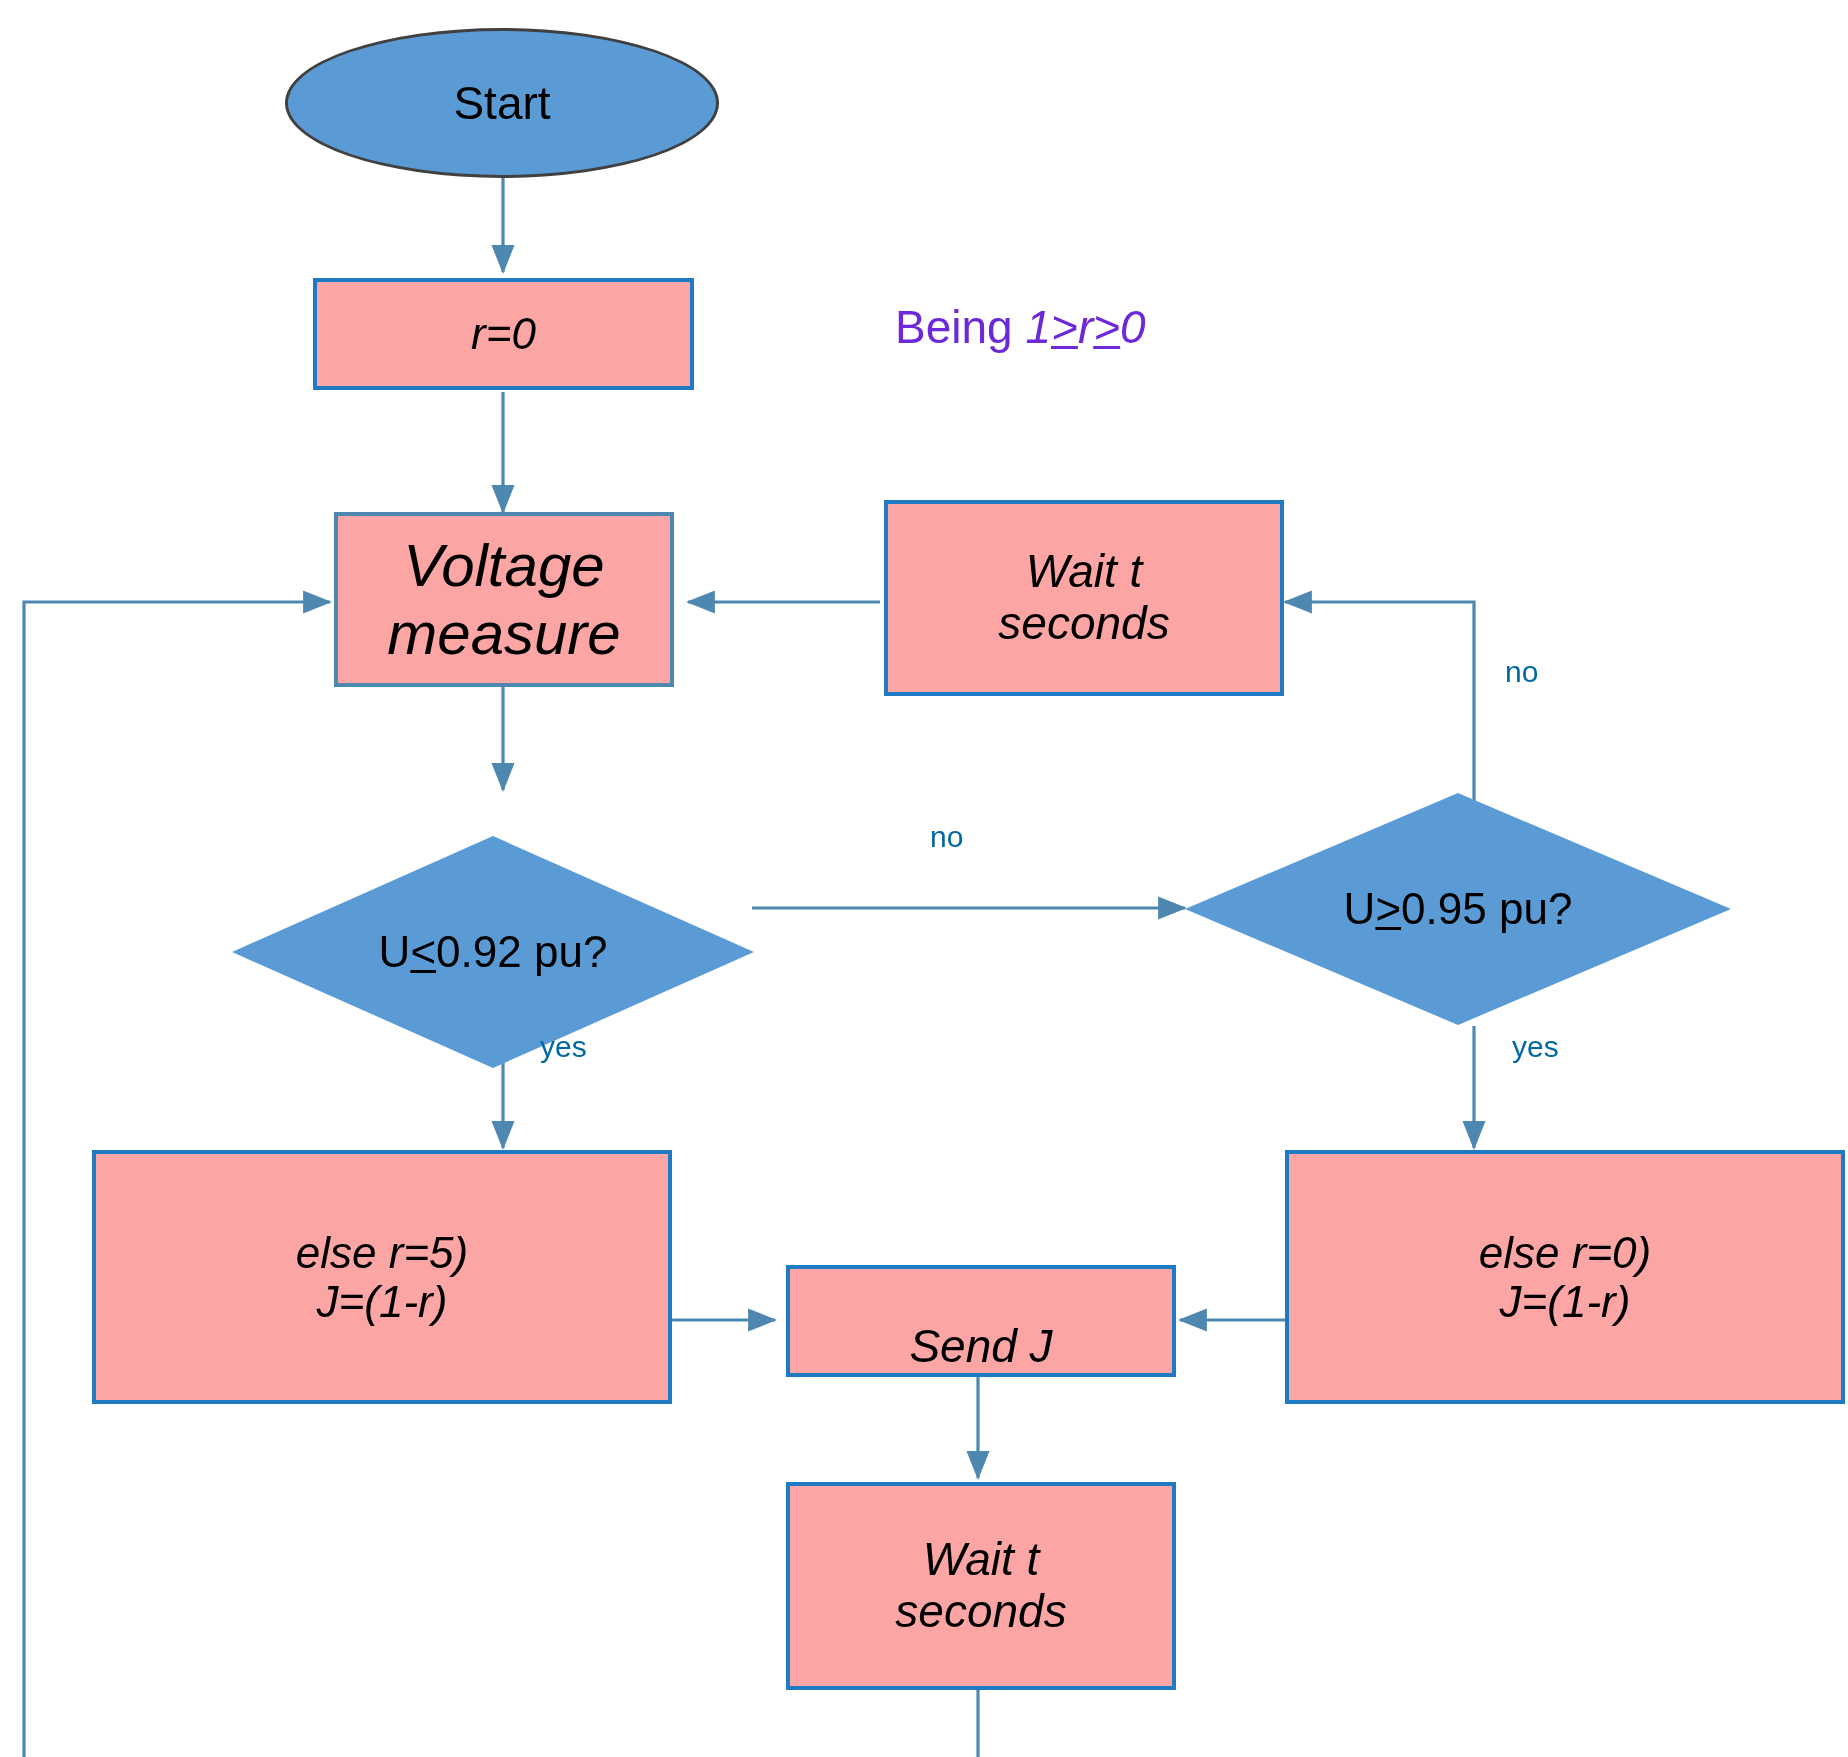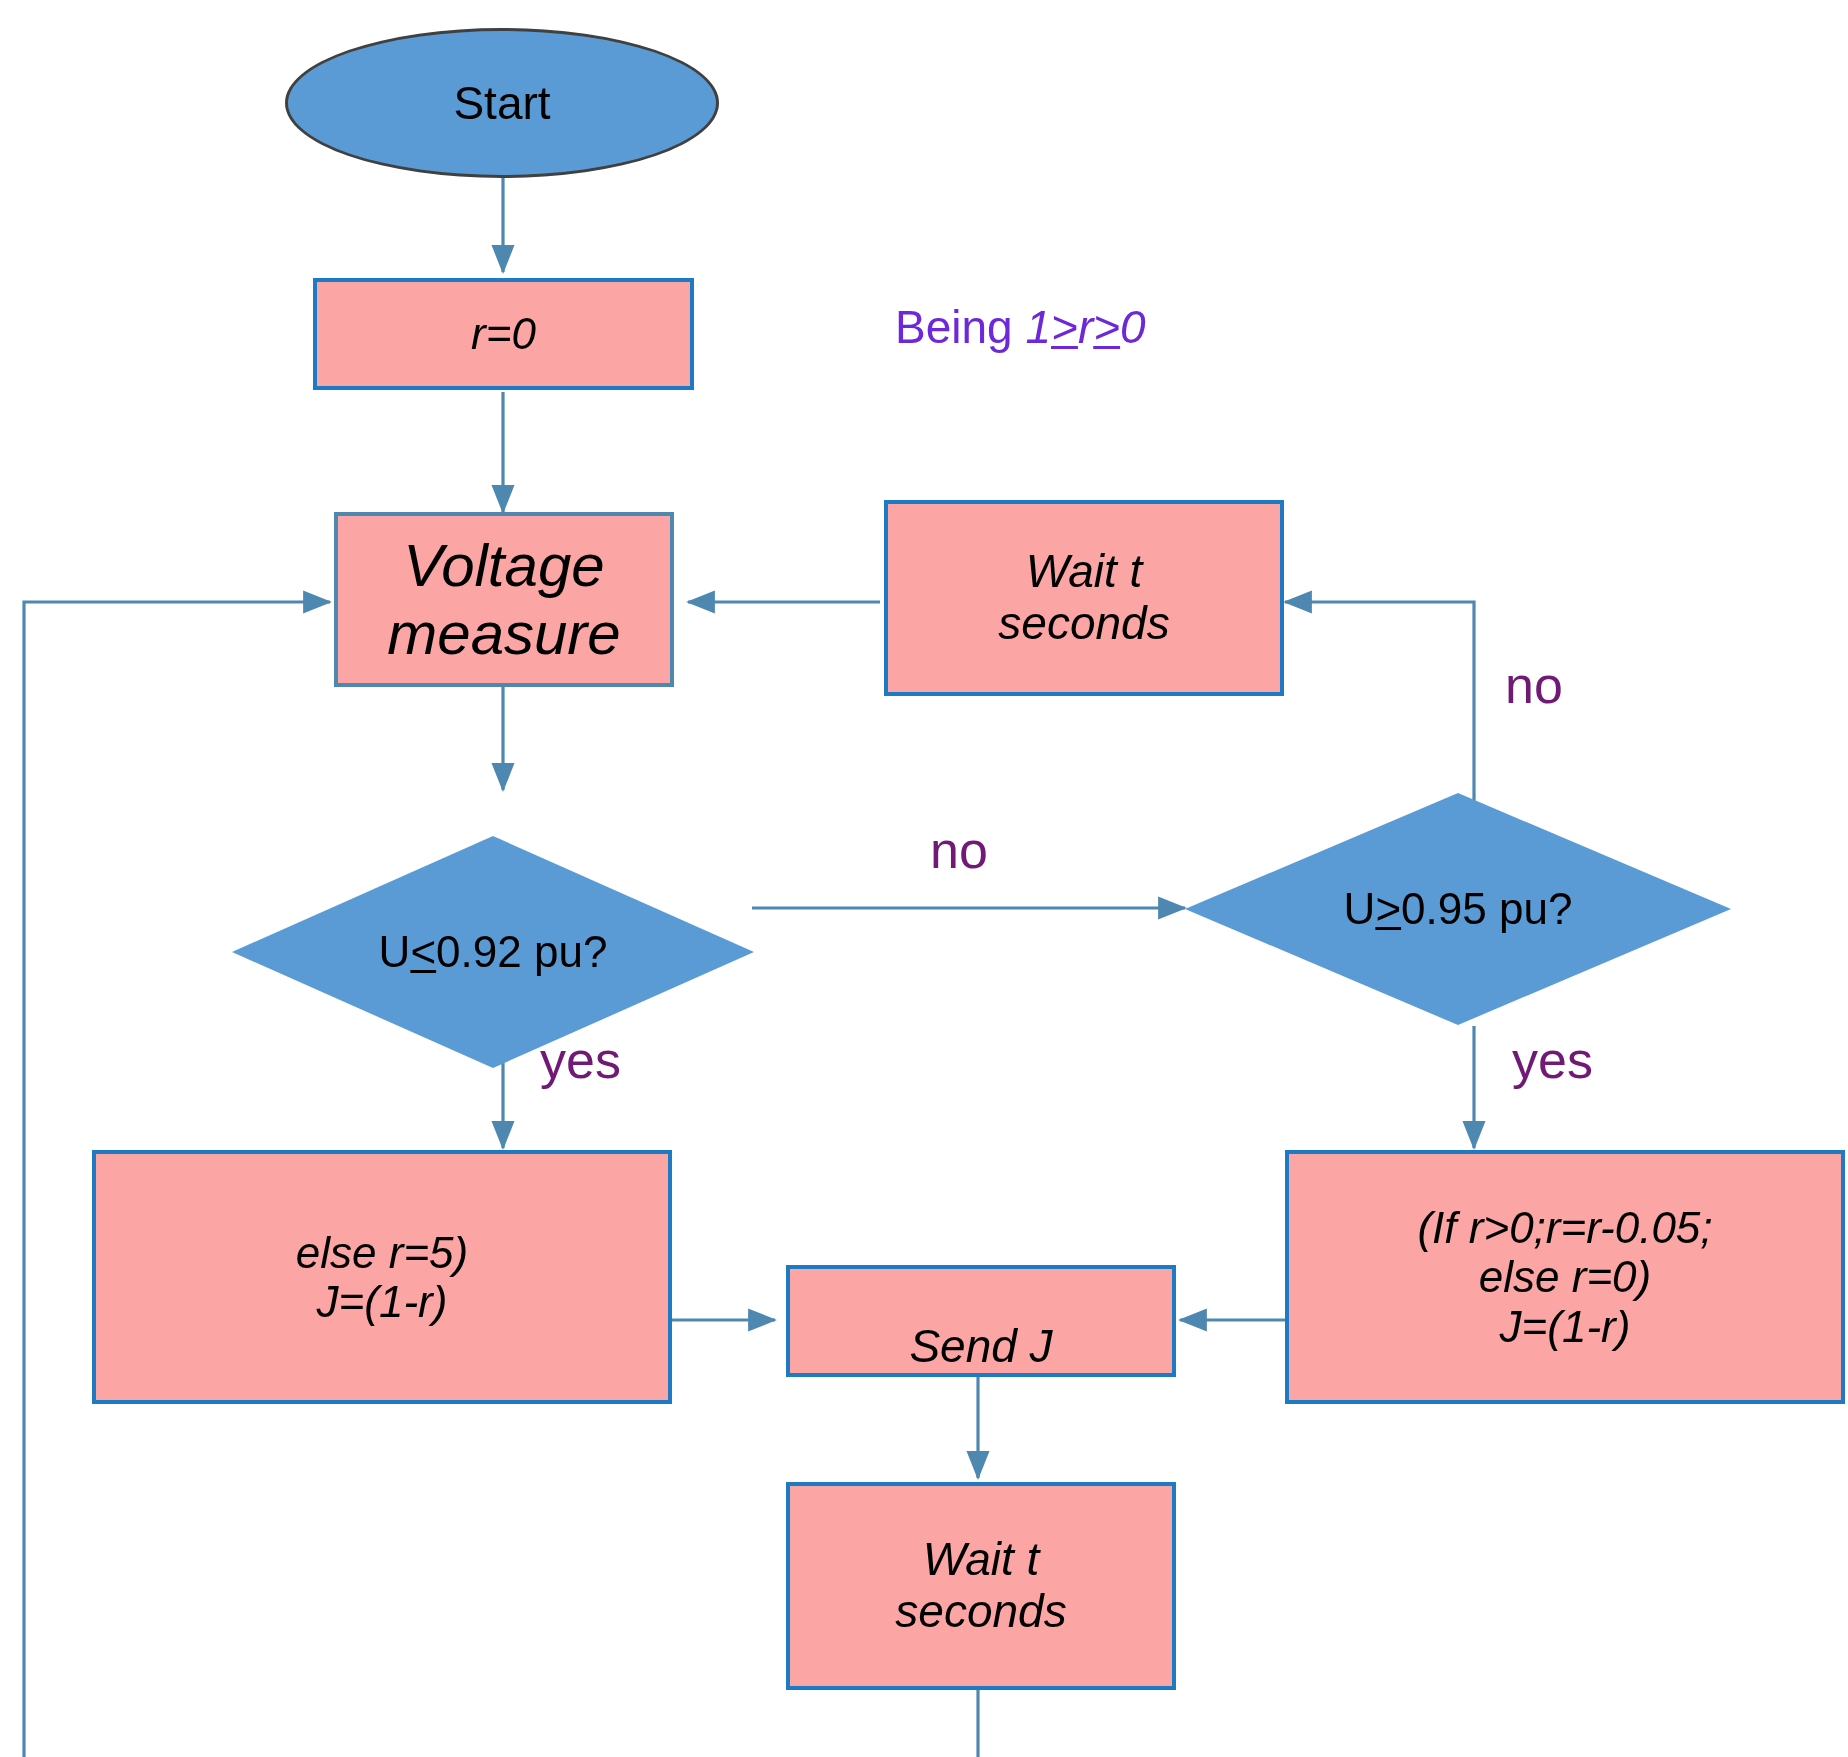--- a/index.html
+++ b/index.html
@@ -8,21 +8,21 @@
   svg.wires{position:absolute;left:0;top:0;width:1848px;height:1757px;pointer-events:none;}
 
   .node{position:absolute;box-sizing:border-box;display:flex;align-items:center;justify-content:center;text-align:center;color:#000;}
   .proc{background:#fca5a5;border:4px solid #1F7AC4;font-style:italic;line-height:1.12;}
   .proc.dim{border-color:#4E87B0;}
   .ellipse{background:#5B9BD5;border:3px solid #404040;border-radius:50%;font-size:46px;}
   .diamond{background:transparent;}
   .diamond .dshape{position:absolute;left:0;top:0;width:100%;height:100%;background:#5B9BD5;
       -webkit-clip-path:polygon(50% 0,100% 50%,50% 100%,0 50%);clip-path:polygon(50% 0,100% 50%,50% 100%,0 50%);}
   .diamond .dlabel{position:relative;z-index:2;font-size:44px;color:#000;}
-  .lbl{position:absolute;font-size:52px;color:#701a75;}
+  .lbl{position:absolute;font-size:30px;color:#0369a1;}
   .note{position:absolute;font-size:46px;color:#6d28d9;}
   .note i{font-style:italic;}
   .ge{text-decoration:underline;text-decoration-thickness:3px;text-underline-offset:3px;}
 </style>
 </head>
 <body>
 
 <div id="canvas">
 
   <svg class="wires" viewBox="0 0 1848 1757">
@@ -96,21 +96,20 @@
   <div class="lbl" style="left:1505px;top:655px;">no</div>
   <div class="lbl" style="left:540px;top:1030px;">yes</div>
   <div class="lbl" style="left:1512px;top:1030px;">yes</div>
 
   <div class="node proc" style="left:92px;top:1150px;width:580px;height:254px;font-size:44px;flex-direction:column;">
     <span>else r=5)</span>
     <span>J=(1-r)</span>
   </div>
 
   <div class="node proc" style="left:1285px;top:1150px;width:560px;height:254px;font-size:44px;flex-direction:column;">
-    <span>(If r&gt;0;r=r-0.05;</span>
     <span>else r=0)</span>
     <span>J=(1-r)</span>
   </div>
 
   <div class="node proc" style="left:786px;top:1265px;width:390px;height:112px;font-size:46px;align-items:flex-end;">
     <span>Send J</span>
   </div>
 
   <div class="node proc" style="left:786px;top:1482px;width:390px;height:208px;font-size:46px;flex-direction:column;">
     <span>Wait t</span>

